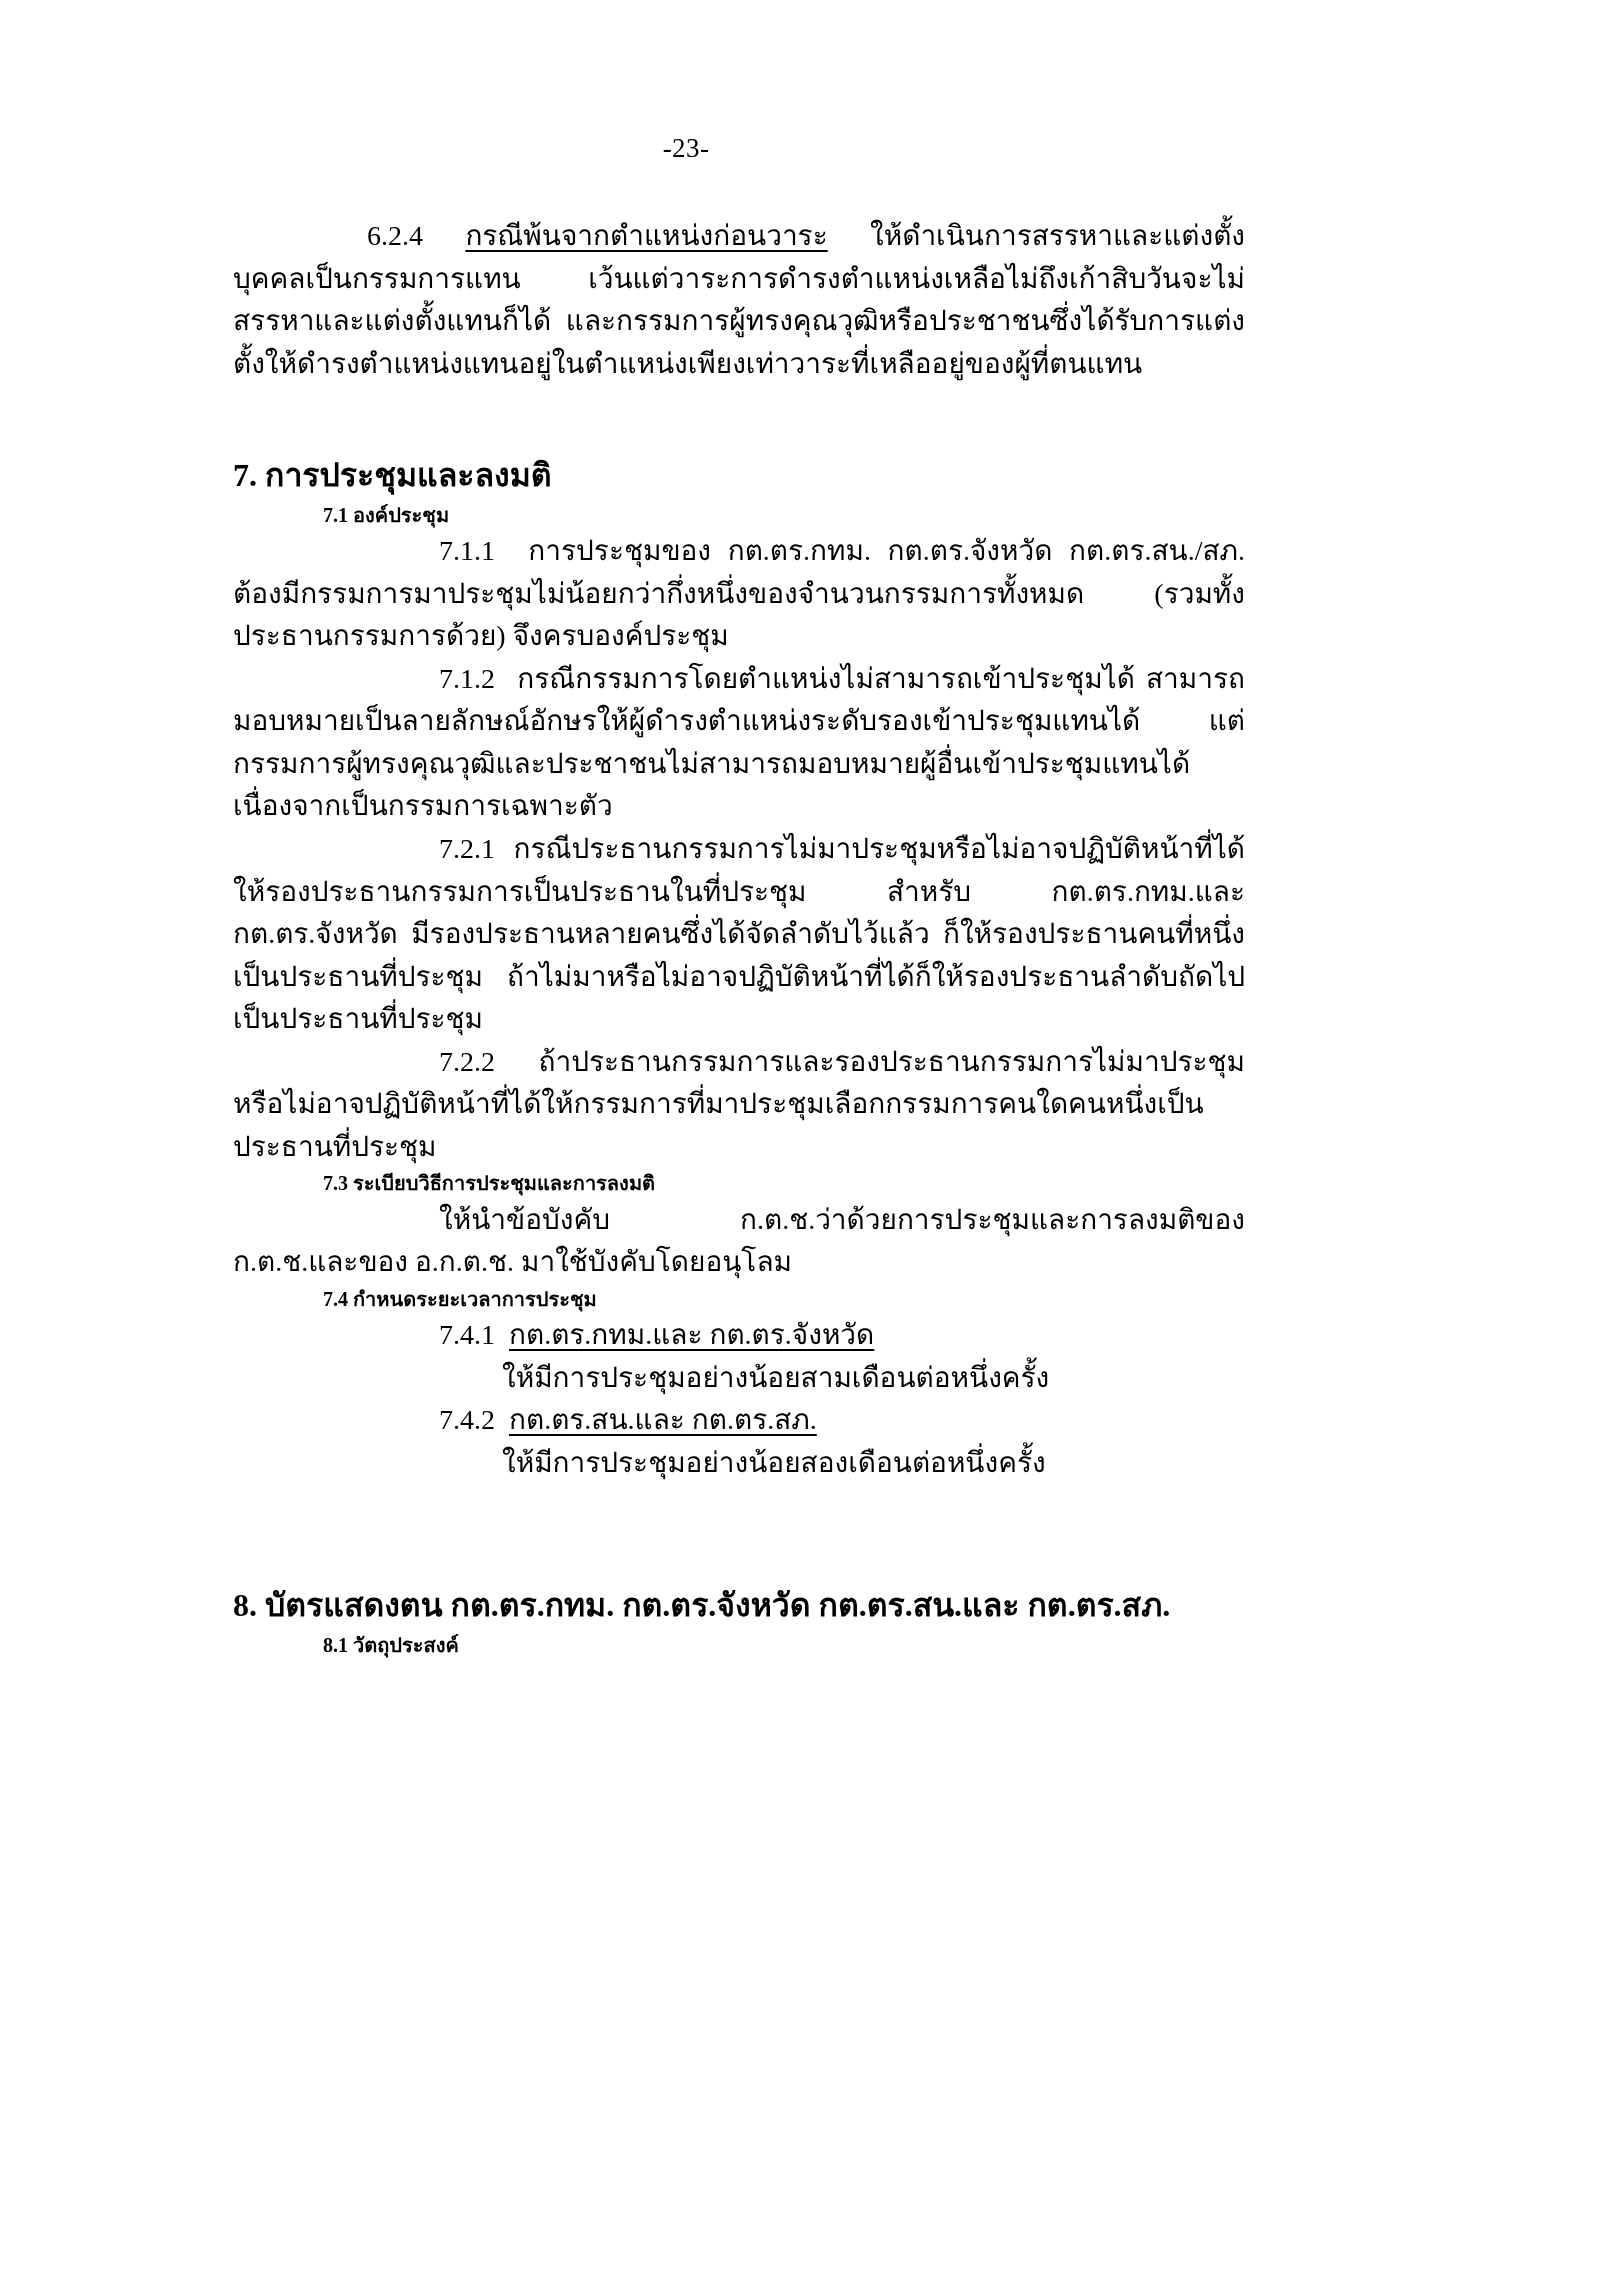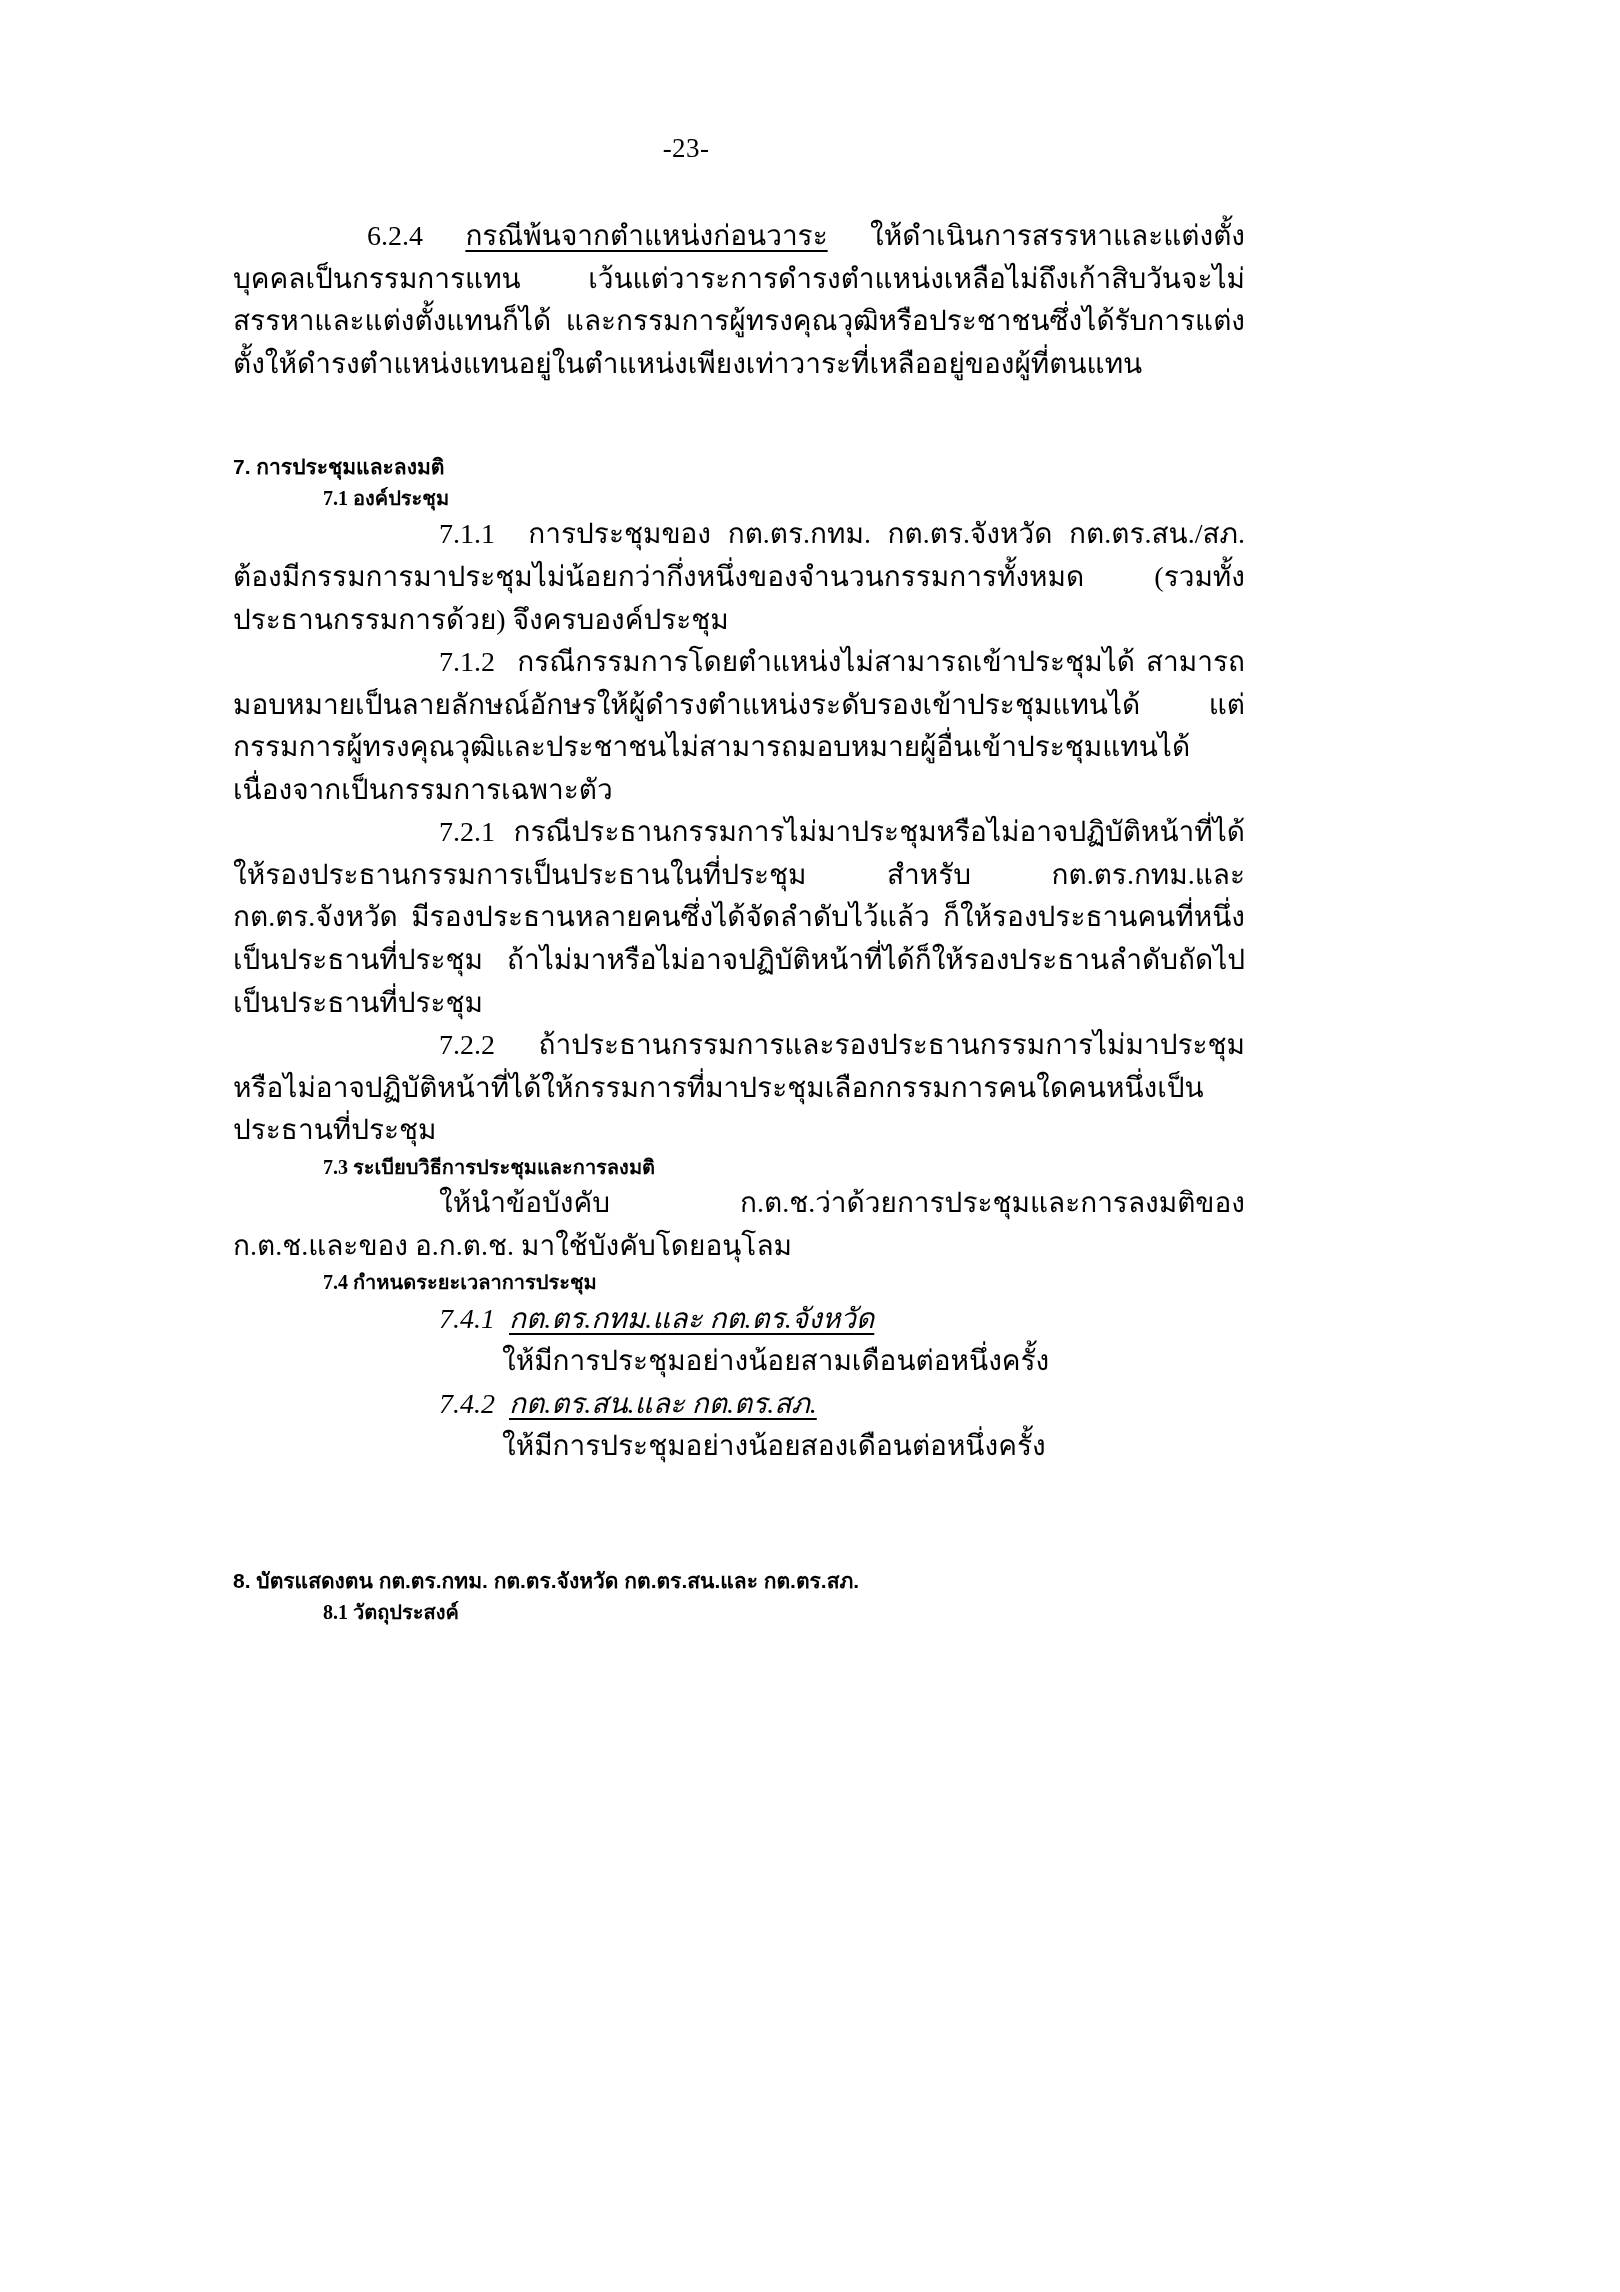--- a/index.html
+++ b/index.html
@@ -49,39 +49,38 @@
   .para {
     margin-bottom: 0;
   }
   .indent-1 {
     text-indent: 134px;
   }
   .indent-2 {
     text-indent: 206px;
   }
   .heading-main {
-    font-size: 21px;
+    font-size: 32px;
     font-weight: bold;
     line-height: 1.52;
-    font-family: Liberation Sans, sans-serif;
+    font-family: Liberation Serif, serif;
     padding-left: 0;
   }
   .heading-sub {
     font-size: 20px;
     font-weight: bold;
     line-height: 1.52;
     font-family: "Liberation Serif", "DejaVu Serif", serif;
     padding-left: 90px;
   }
   .subitem-title {
     font-size: 28px;
     line-height: 1.52;
     font-family: "Liberation Serif", "DejaVu Serif", serif;
     padding-left: 206px;
-    font-style: italic;
   }
   .ul {
     text-decoration: underline;
     text-underline-offset: 4.5px;
   }
   .subitem-body {
     font-size: 28px;
     line-height: 1.52;
     font-family: "Liberation Serif", "DejaVu Serif", serif;
     padding-left: 269px;

